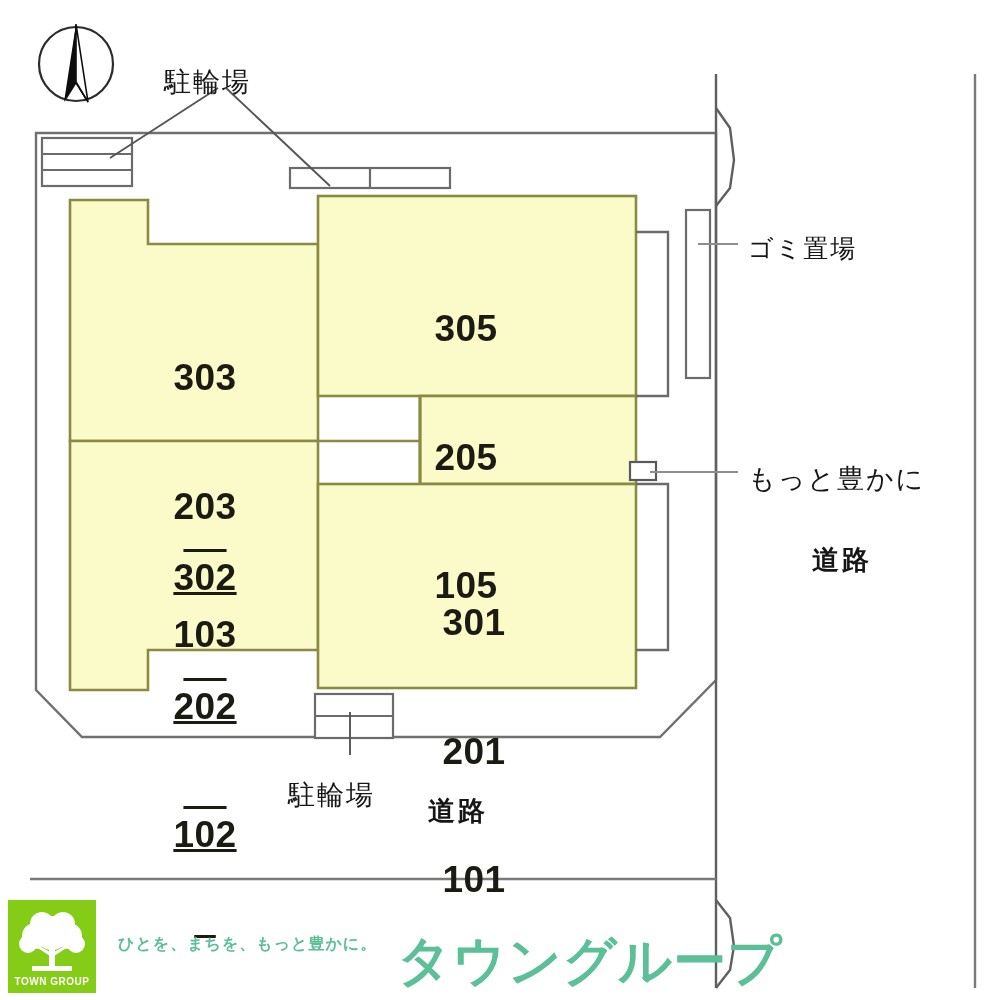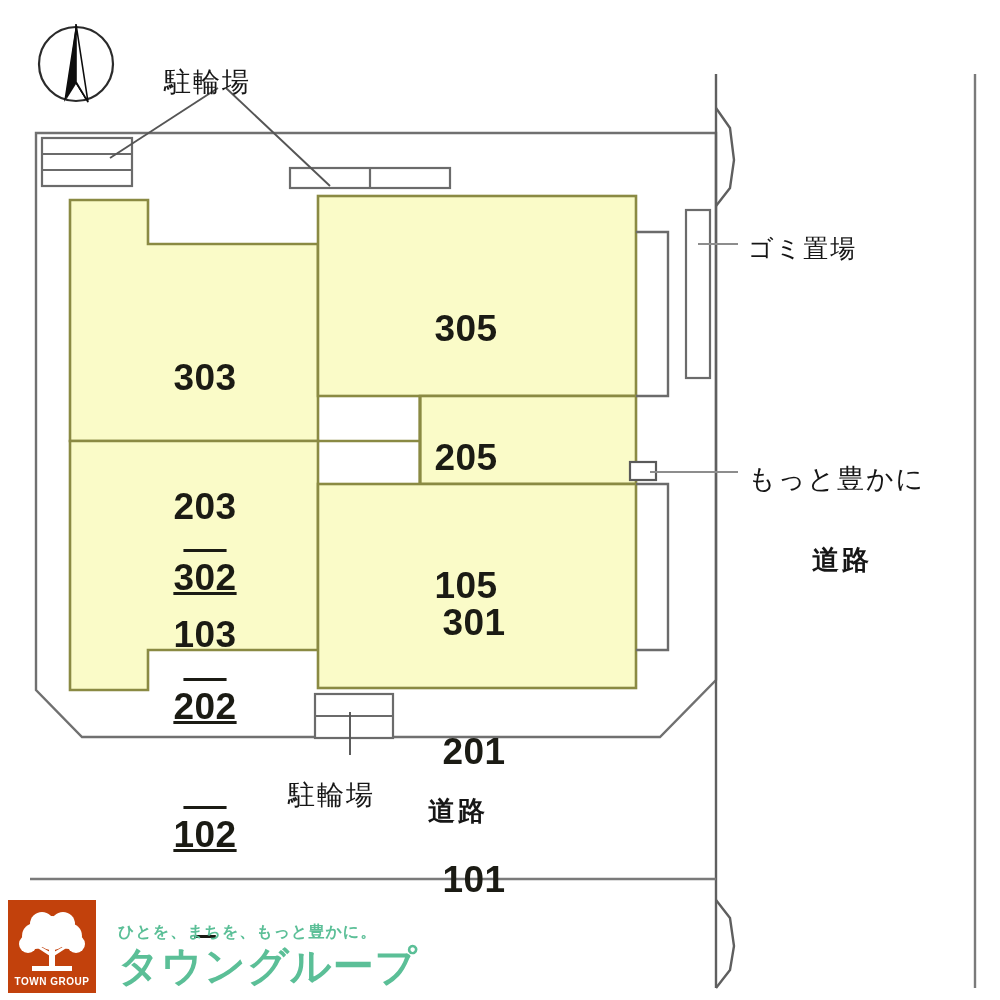--- a/index.html
+++ b/index.html
@@ -60,46 +60,47 @@
   #logo {
     position: absolute;
     left: 0;
     top: 898;
     display: flex;
     align-items: flex-end;
   }
   #logo-mark {
     width: 88px;
     height: 93px;
-    background: #c2410c;
+    background: #84cc16;
     position: relative;
     flex: 0 0 auto;
   }
   #logo-mark svg { position: absolute; left: 0; top: 0; }
   #logo-text {
     margin-left: 22px;
     display: flex;
-    flex-direction: column;
+    flex-direction: row;
     padding-bottom: 6px;
   }
   #logo-tagline {
     font-size: 16px;
     font-weight: bold;
     color: #5bbf97;
     letter-spacing: 1px;
     margin-bottom: 3px;
     white-space: nowrap;
   }
   #logo-name {
-    font-size: 41px;
+    font-size: 53px;
     font-weight: bold;
     color: #5bbf97;
     letter-spacing: 1px;
     line-height: 1;
     white-space: nowrap;
+    margin-left: 20px;
   }
 </style>
 </head>
 <body>
 
 <div id="stage">
 
   <svg id="plan-svg" viewBox="0 0 1000 1000">
 
     <g stroke="#707070" fill="none" stroke-width="2.4">

